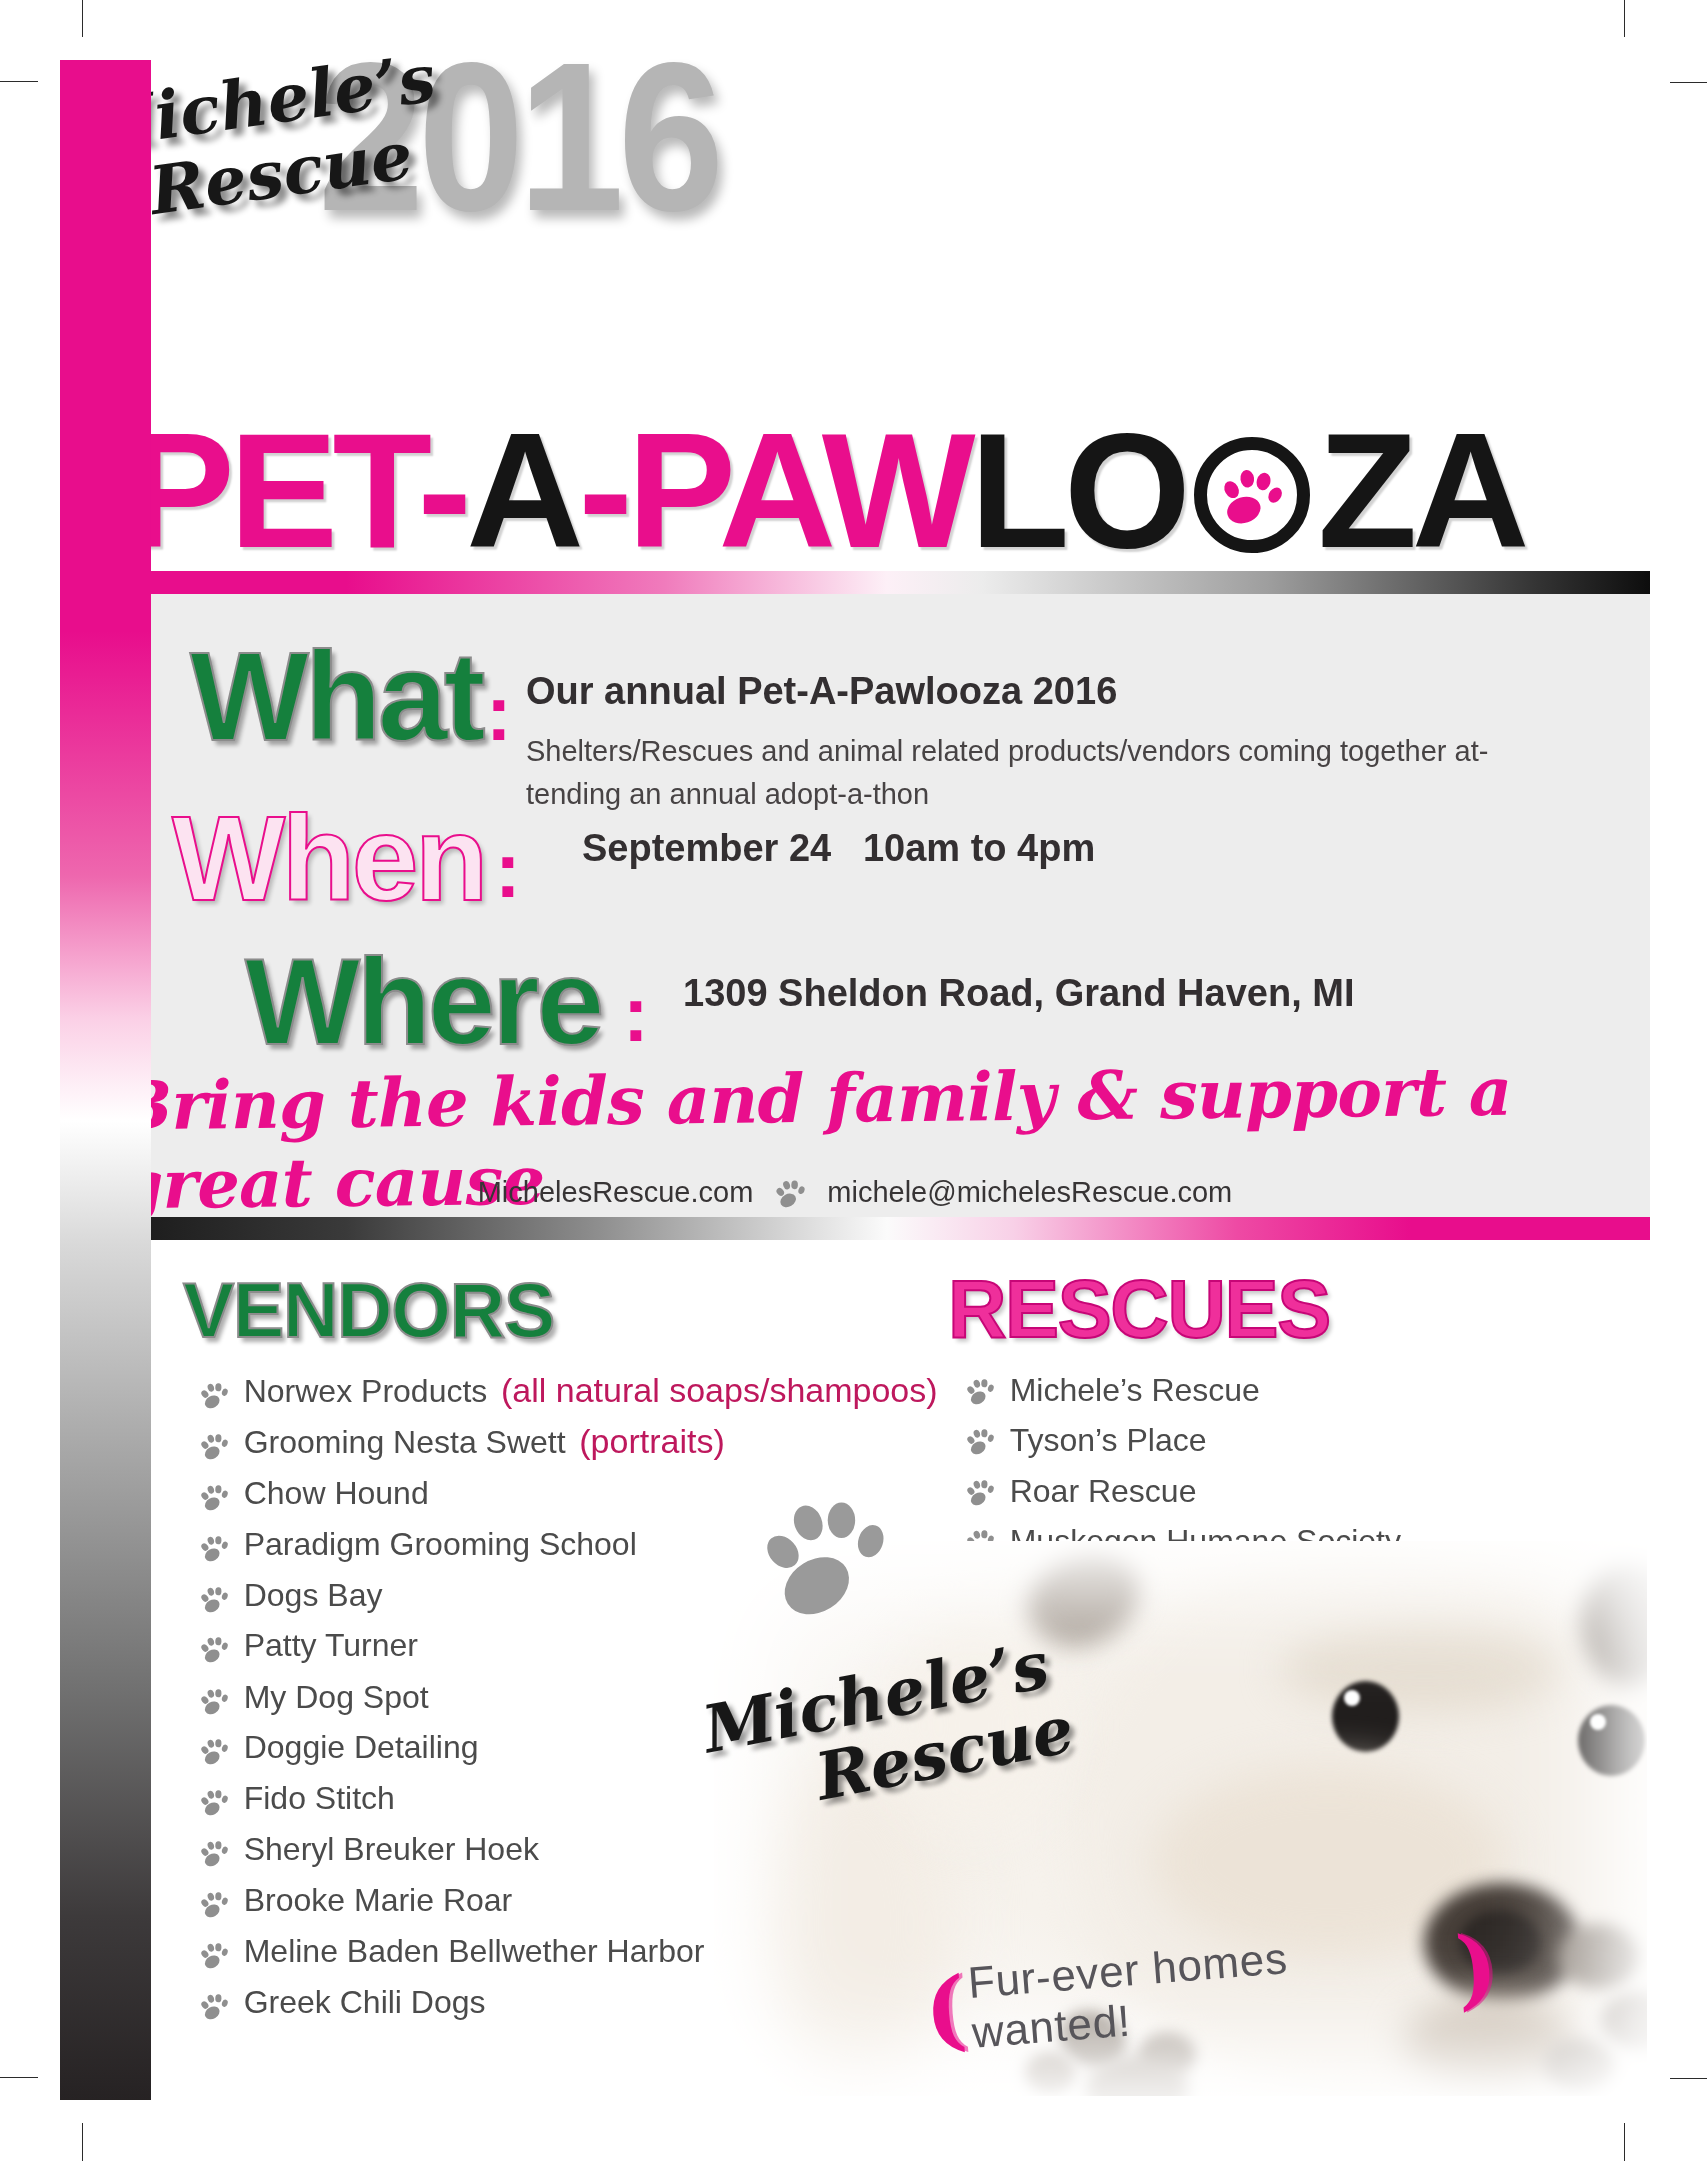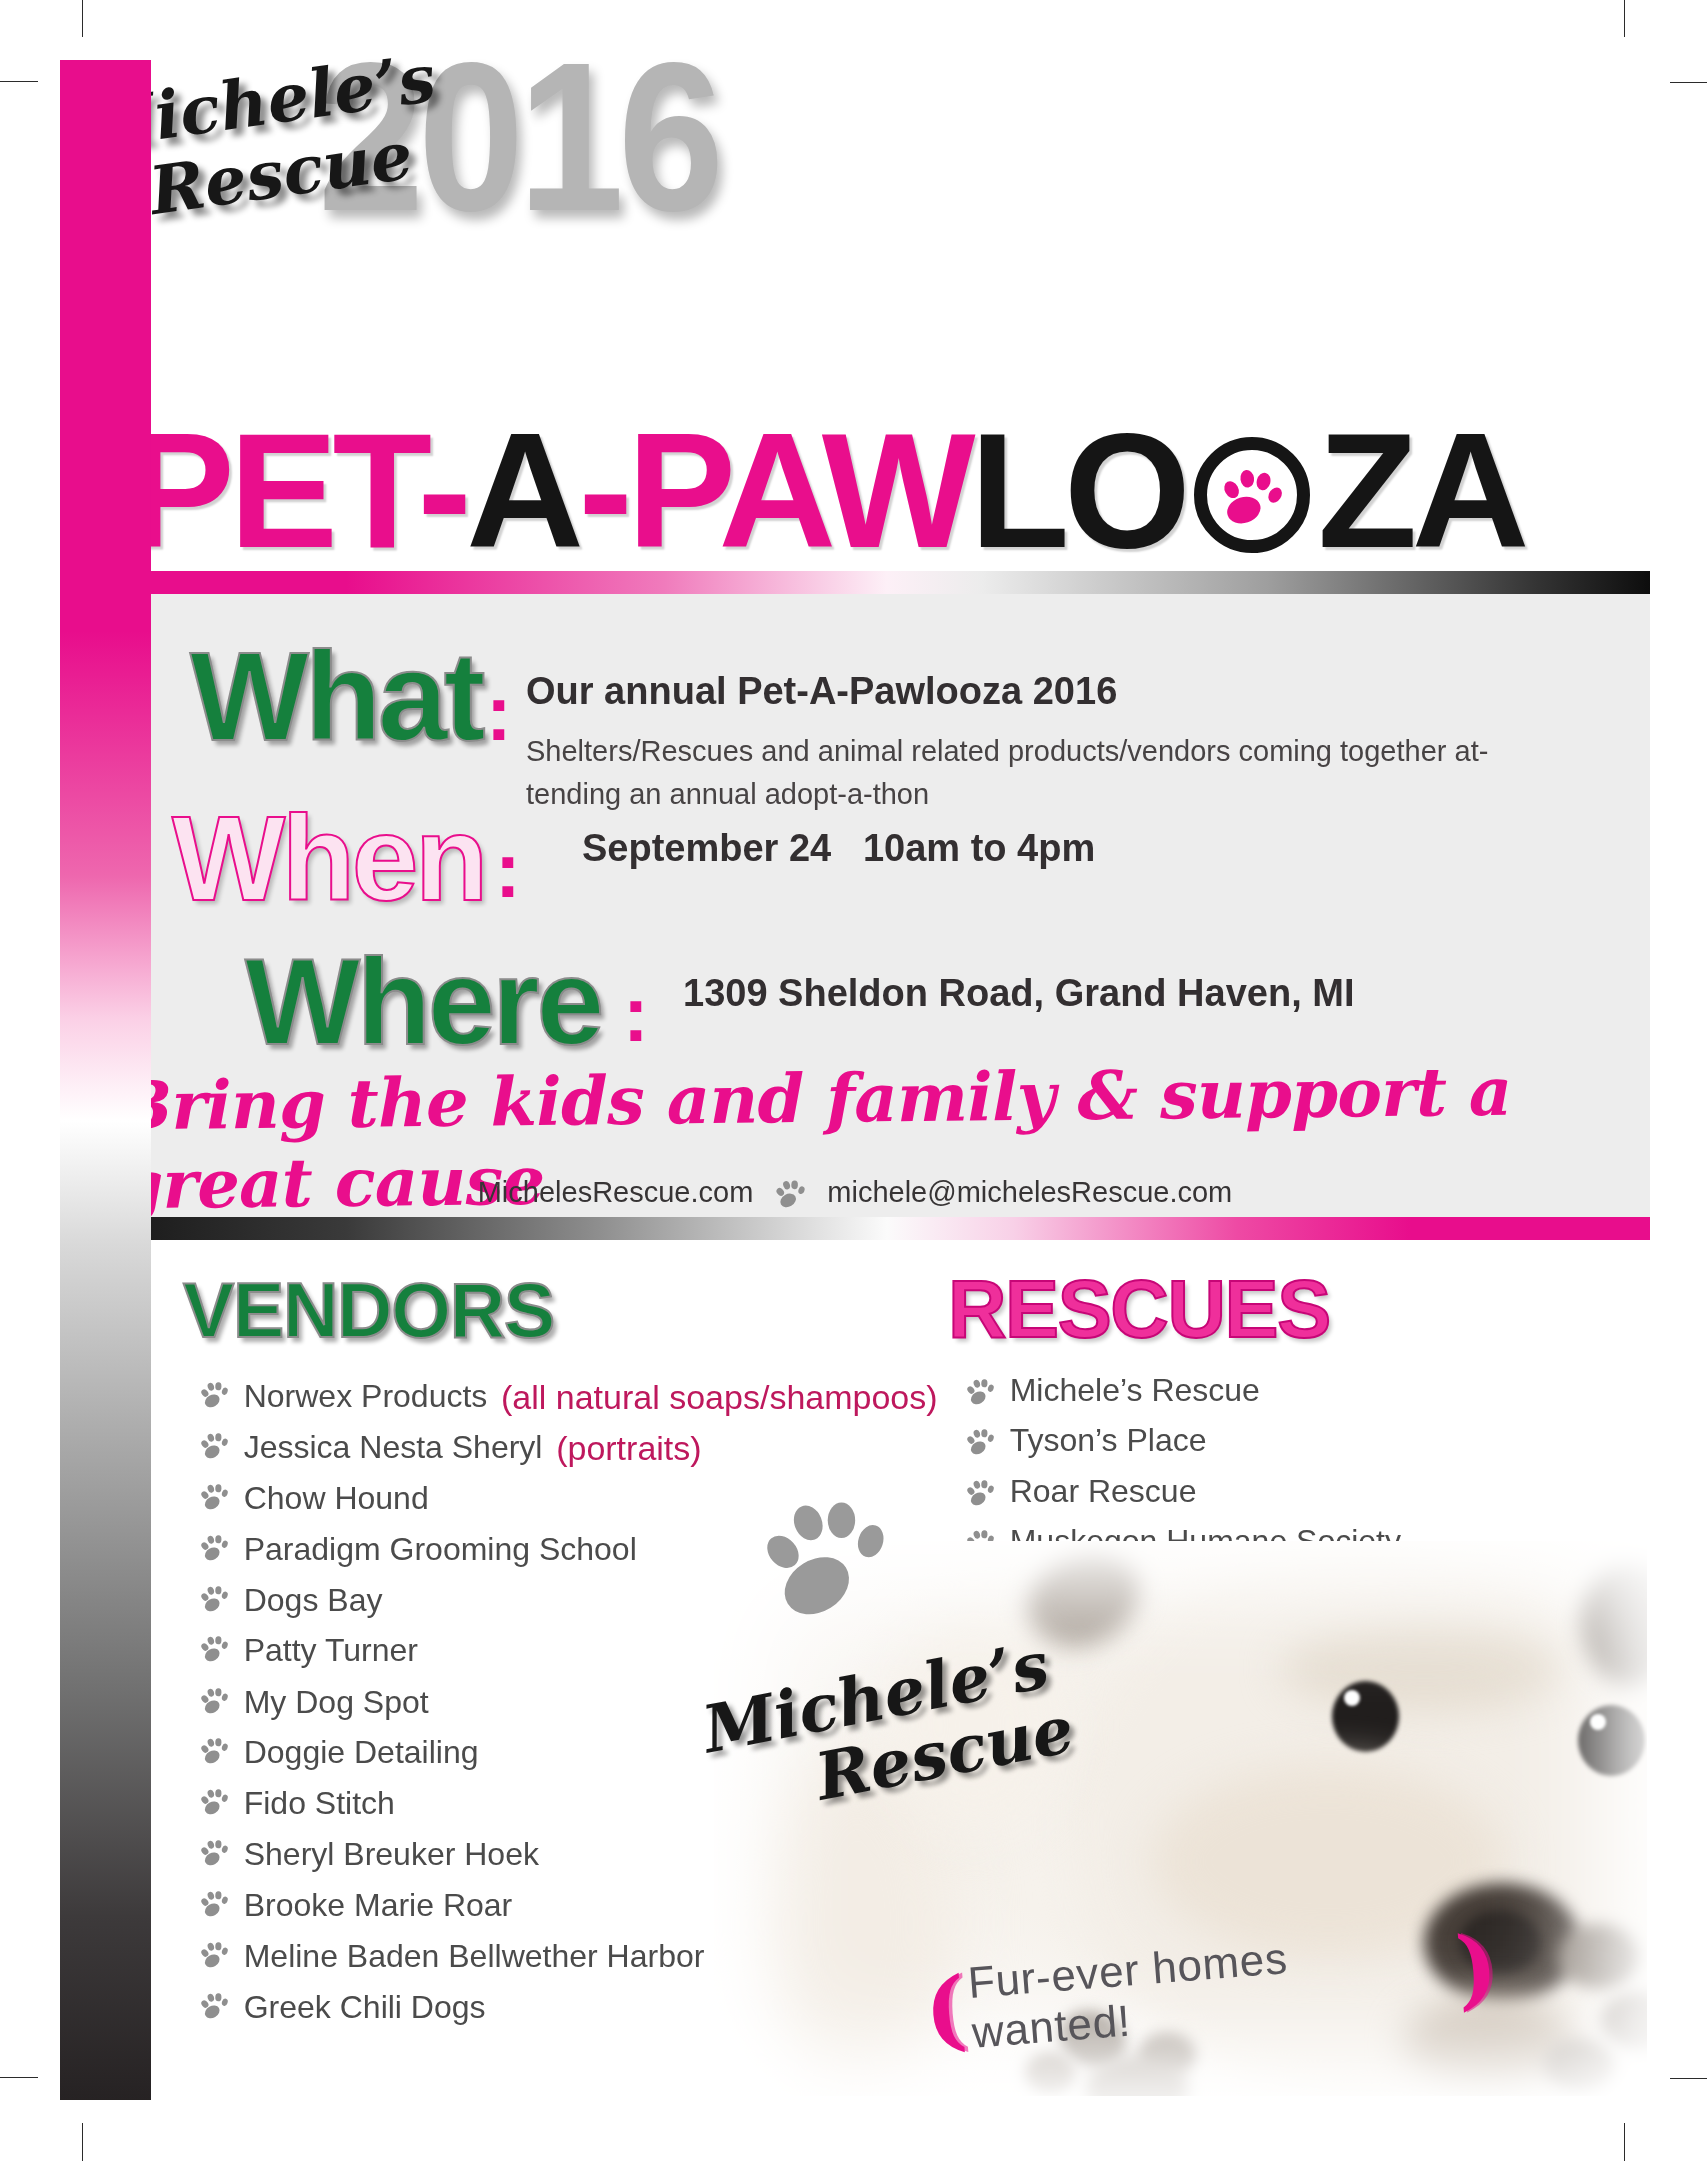--- a/index.html
+++ b/index.html
@@ -64,21 +64,21 @@
   
   #tagline{left:116px;top:1058px;font-family:"DejaVu Serif",serif;font-style:italic;
            font-weight:bold;font-size:67px;color:#e90e8c;letter-spacing:-0.7px;
            transform:rotate(-.6deg);}
 
   
   #contact{left:60px;top:1176px;width:1590px;display:flex;align-items:center;
            justify-content:center;gap:20.5px;font-size:29px;color:#373435;}
 
   
-  .vrow{position:absolute;left:199px;display:flex;align-items:flex-start;gap:13.7px;height:44px;margin-top:12px;}
+  .vrow{position:absolute;left:199px;display:flex;align-items:flex-end;gap:13.7px;height:44px;}
   .rrow{position:absolute;left:965px;display:flex;align-items:center;gap:13.7px;height:44px;}
   .lname{font-size:32px;color:#4b4b4b;}
   .lnote{font-size:34px;color:#be185d;}
   .paw{fill:#8f8f8f;}
   .paw.bullet{width:31px;height:31px;transform:rotate(-12deg);flex:0 0 auto;}
   .paw.contact-paw{width:33px;height:33px;transform:rotate(-12deg);}
   .paw.pink{fill:#e90e8c;width:68px;height:68px;}
   #center-paw{left:757px;top:1484px;width:137px;height:137px;transform:rotate(-14deg);z-index:4;}
   #center-paw svg{width:100%;height:100%;fill:#9a9a9a;}
 
@@ -181,21 +181,21 @@
     <svg class="paw bullet" viewBox="0 0 100 100">
         <use href="#pawshape"></use>
       </svg>
     <span class="lname">Norwex Products</span>
     <span class="lnote">(all natural soaps/shampoos)</span>
   </div>
   <div class="vrow" style="top:1417px">
     <svg class="paw bullet" viewBox="0 0 100 100">
         <use href="#pawshape"></use>
       </svg>
-    <span class="lname">Jessica Nesta Sheryl</span>
+    <span class="lname">Grooming Nesta Swett</span>
     <span class="lnote">(portraits)</span>
   </div>
   <div class="vrow" style="top:1468px">
     <svg class="paw bullet" viewBox="0 0 100 100">
         <use href="#pawshape"></use>
       </svg>
     <span class="lname">Chow Hound</span>
   </div>
   <div class="vrow" style="top:1519px">
     <svg class="paw bullet" viewBox="0 0 100 100">

